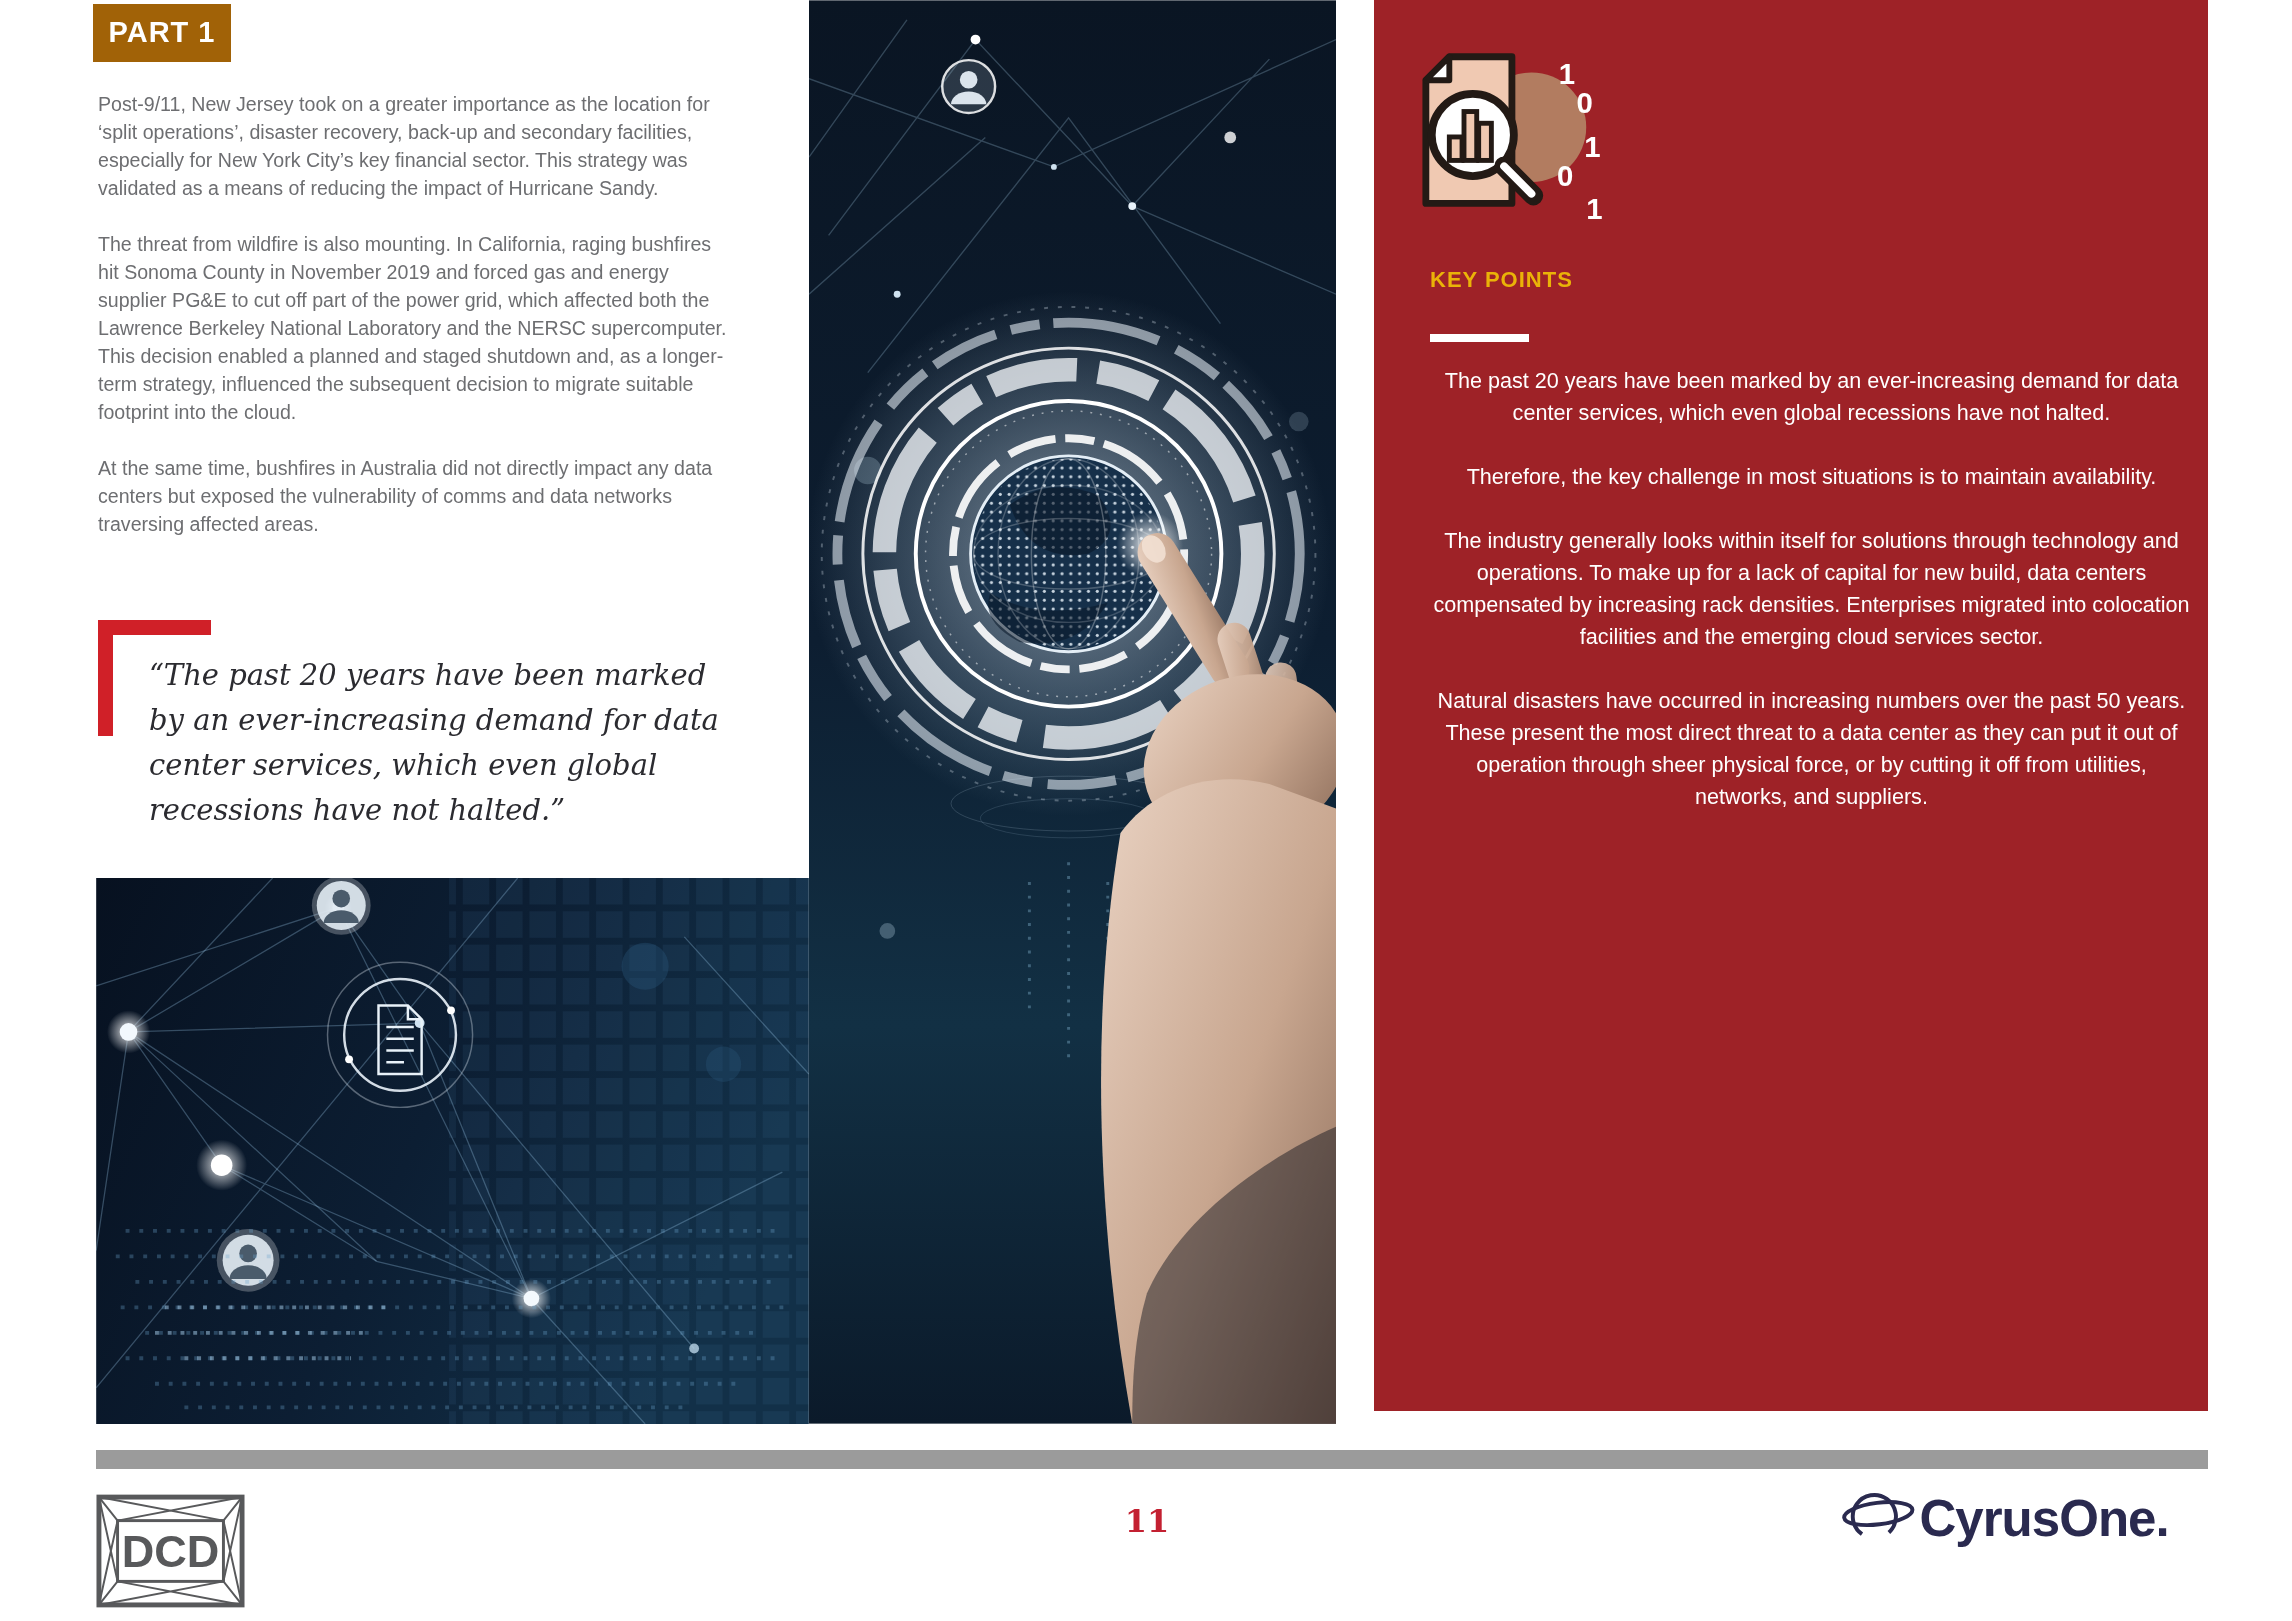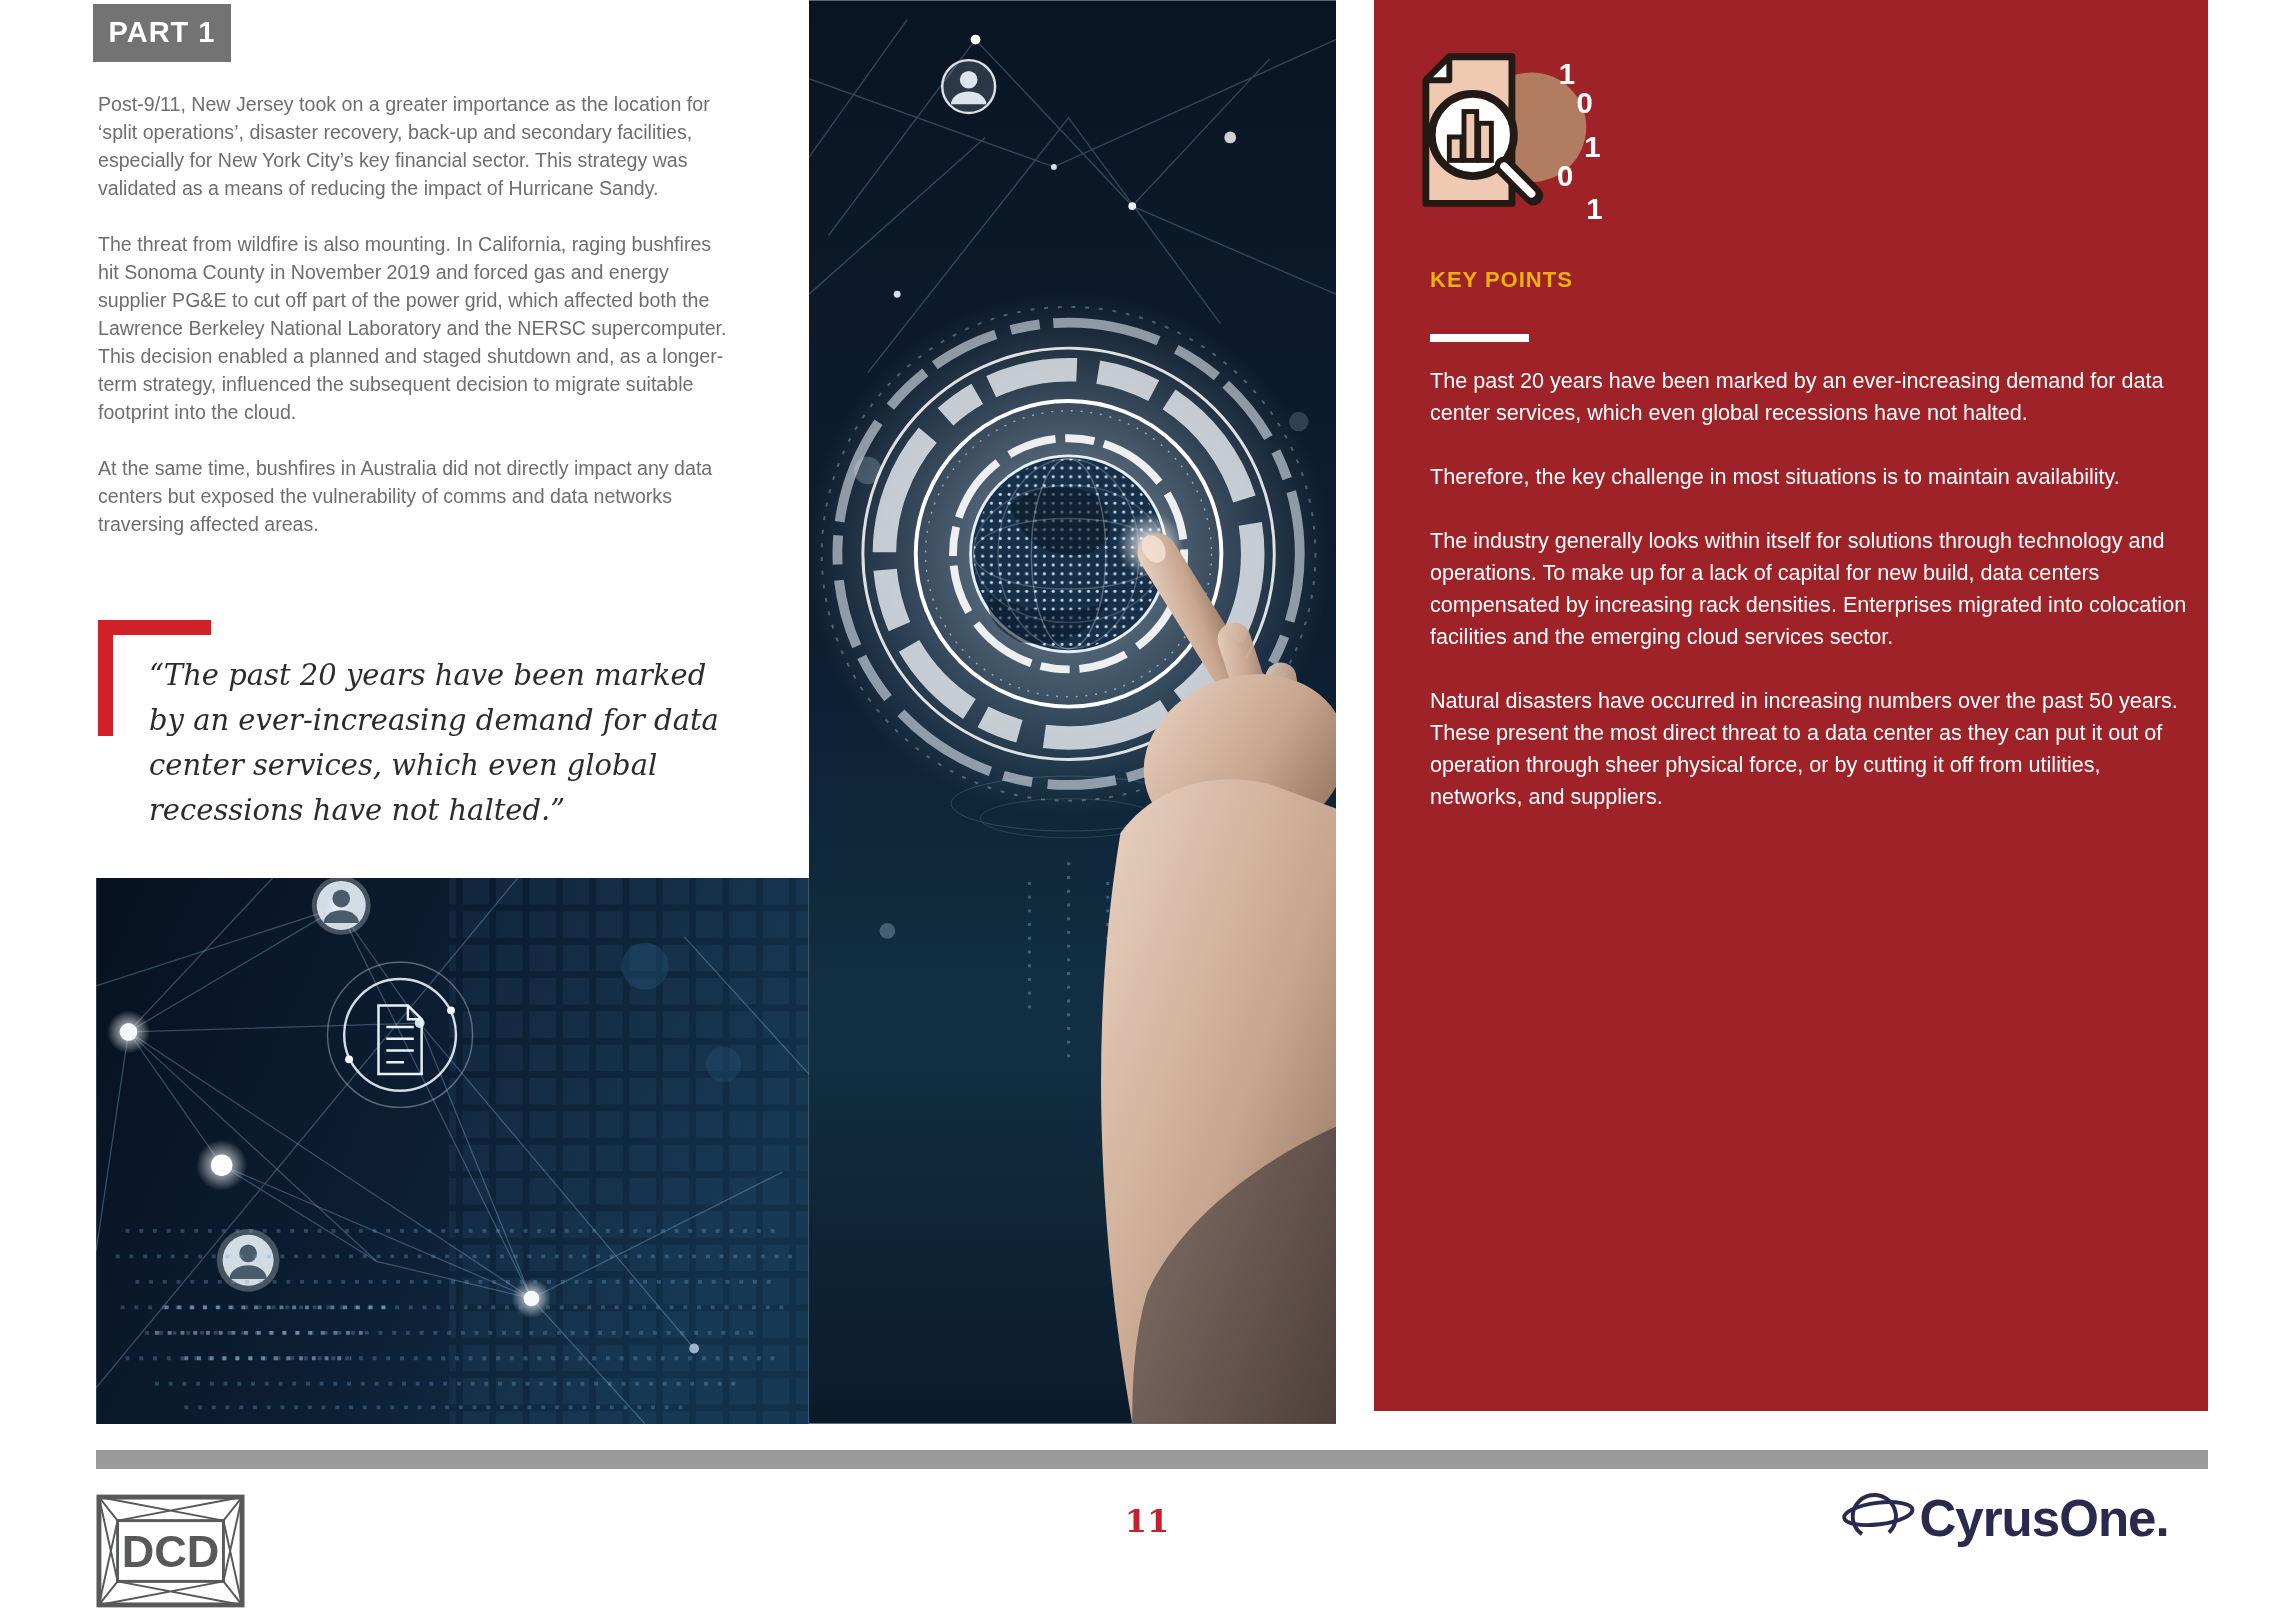--- a/index.html
+++ b/index.html
@@ -3,21 +3,21 @@
 <meta charset="utf-8">
 <style>
   html,body{margin:0;padding:0;background:#e8e8e8;}
   .page{
     position:relative;width:2293px;height:1621px;background:#ffffff;
     font-family:"Liberation Sans",sans-serif;overflow:hidden;
   }
   
   .part-badge{
     position:absolute;left:93px;top:3.9px;width:138px;height:58px;
-    background:#737373;color:#fff;font-weight:bold;font-size:29px;
+    background:#a16207;color:#fff;font-weight:bold;font-size:29px;
     letter-spacing:1px;display:flex;align-items:center;justify-content:center;
   }
   
   .article{
     position:absolute;left:98px;top:90px;width:635px;
     color:#6d6e71;font-size:19.6px;line-height:28px;
   }
   .article p{margin:0 0 28px 0;}
   
   .quote-bracket-h{position:absolute;left:98px;top:620px;width:113px;height:14.7px;background:#d02028;}
@@ -29,21 +29,21 @@
   }
   
   .photo-center{position:absolute;left:809px;top:0;width:527px;height:1424px;}
   .photo-network{position:absolute;left:96px;top:878px;width:713px;height:546px;}
   
   .key-panel{position:absolute;left:1374px;top:0;width:834px;height:1411px;background:#9e2227;}
   .kp-icon{position:absolute;left:40px;top:47px;width:188px;height:176px;}
   .kp-heading{position:absolute;left:56px;top:267px;font-size:22px;font-weight:bold;color:#eab308;letter-spacing:1px;}
   .kp-rule{position:absolute;left:56px;top:334px;width:99px;height:7.8px;background:#ffffff;}
   .kp-body{position:absolute;left:56px;top:365px;width:763px;color:#ffffff;font-size:21.6px;line-height:32px;}
-  .kp-body p{margin:0 0 32px 0;}
+  .kp-body p{margin:0 0 32px 0;text-align:center;}
   
   .footer-bar{position:absolute;left:96px;top:1450px;width:2112px;height:18.6px;background:#9b9b9b;}
   .dcd-logo{position:absolute;left:96px;top:1494px;width:149px;height:114px;}
   .page-number{
     position:absolute;left:1097px;top:1502px;width:100px;text-align:center;
     font-family:"DejaVu Serif","Liberation Serif",serif;font-weight:bold;
     font-size:32px;color:#c32031;
   }
   .cyrus-logo{position:absolute;left:1841px;top:1483px;width:365px;height:71px;}
 </style>

